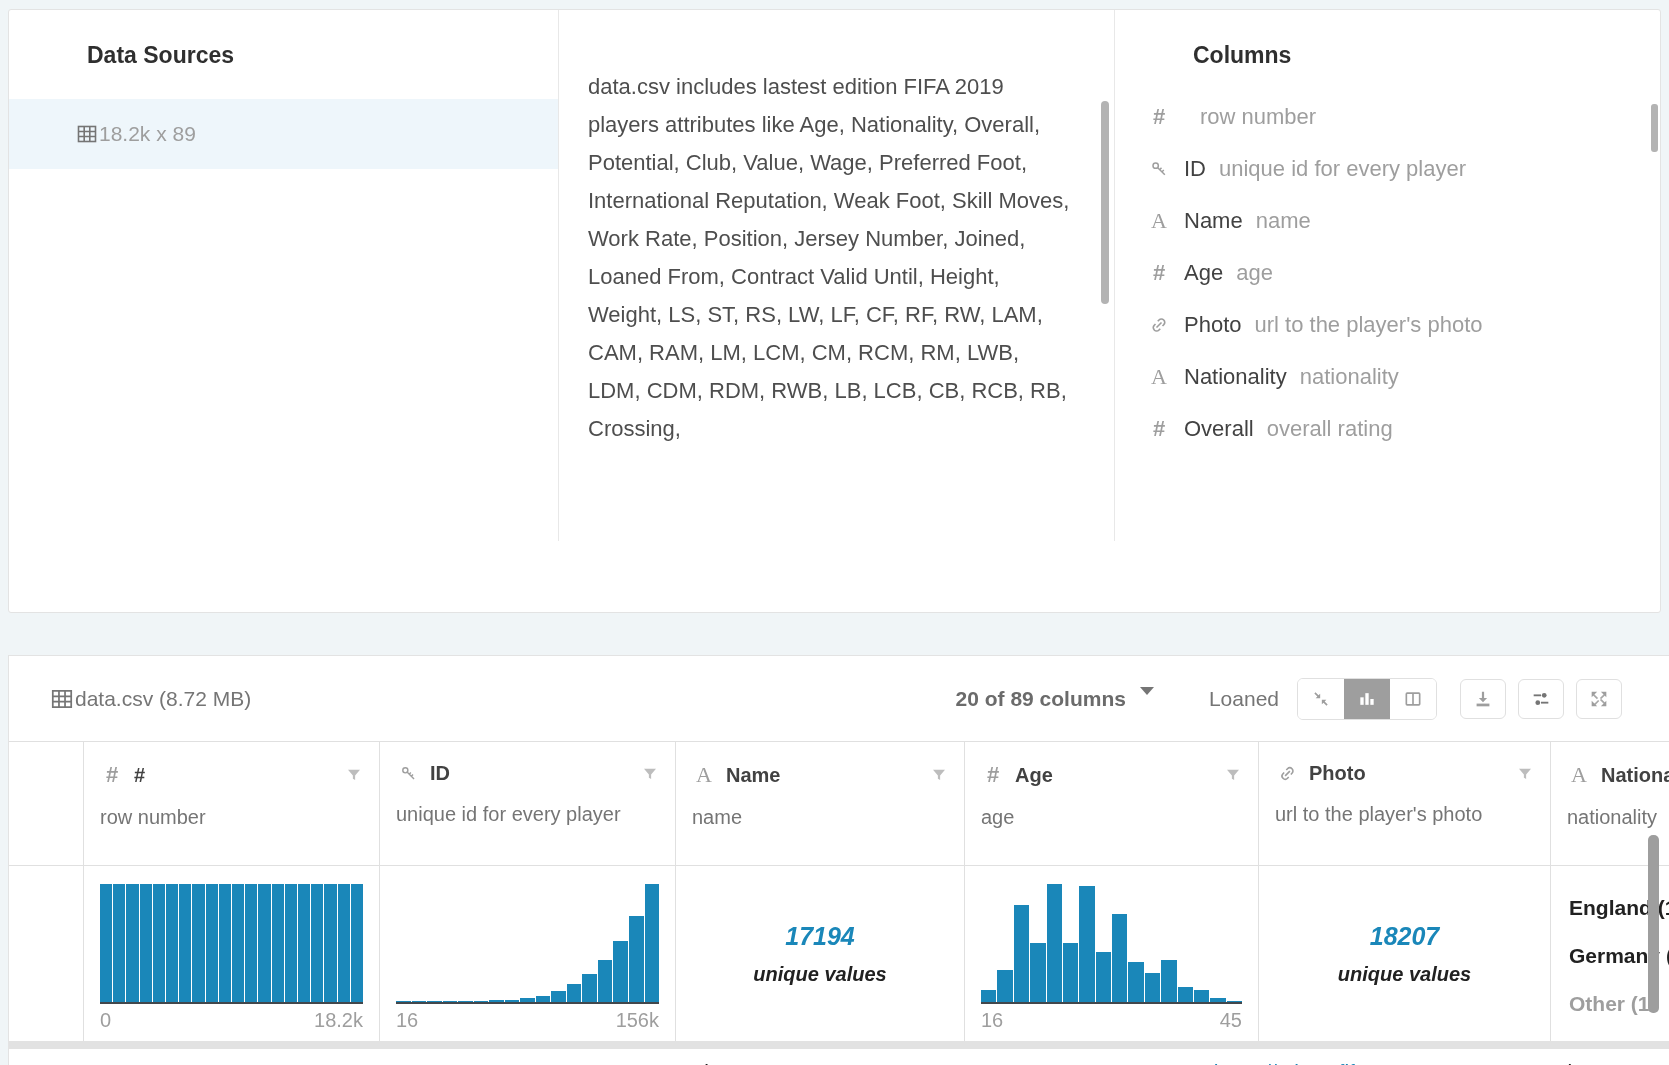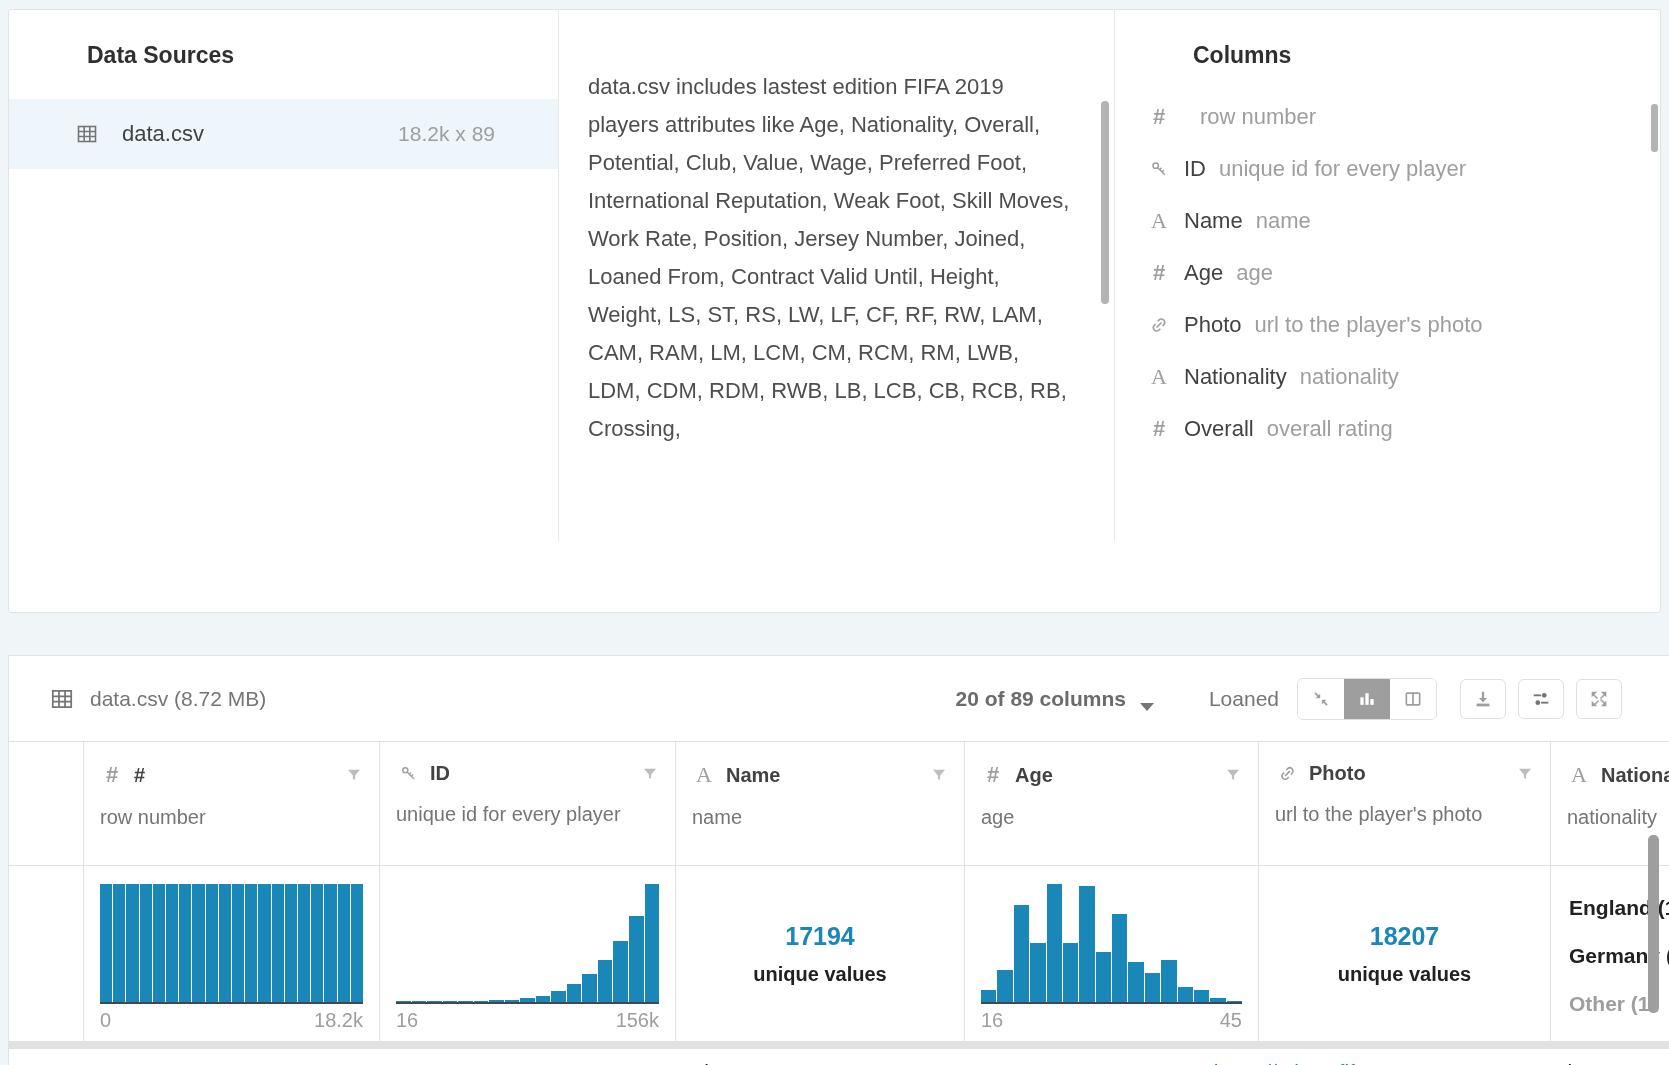--- a/index.html
+++ b/index.html
@@ -43,22 +43,22 @@
   .col-item .cdesc { font-size:22px; color:#9e9e9e; white-space:nowrap; }
   .col-item.first-indent .cdesc { margin-left:16px; }
   .hash-glyph { font-size:22px; font-weight:bold; color:#9e9e9e; }
   .letter-glyph { font-size:22px; color:#9e9e9e; font-family:"Liberation Serif", serif; }
 
   
   .panel-bottom { position:absolute; left:8px; top:655px; width:1661px; height:410px; background:#fff;
                   border:1px solid #e3e3e3; border-bottom:none; border-right:none; overflow:hidden; }
   .panel-bottom-header { height:86px; display:flex; align-items:center; padding:0 47px 0 40px;
                          border-bottom:1px solid #e0e0e0; }
-  .pb-title { font-size:21px; color:#757575; margin-left:15px; flex:1; }
-  .dropdown { display:flex; align-items:flex-end; cursor:pointer; margin-right:55px; }
+  .pb-title { font-size:21px; color:#757575; flex:1; }
+  .dropdown { display:flex; align-items:flex-start; cursor:pointer; margin-right:55px; }
   .dropdown-label { font-size:21px; font-weight:bold; color:#6b6b6b; }
   .caret-down { width:0; height:0; border-left:7px solid transparent; border-right:7px solid transparent;
                 border-top:8px solid #757575; margin-left:14px; }
   .views-label { font-size:21px; color:#757575; margin-right:18px; }
   .segmented { display:flex; border:1px solid #e0e0e0; border-radius:6px; overflow:hidden; margin-right:11px; }
   .segment { width:46px; height:40px; display:flex; align-items:center; justify-content:center; background:#fff; cursor:pointer; }
   .segment.active { background:#9e9e9e; }
   .toolbar-btn { margin-left:12px; }
 
   
@@ -76,21 +76,21 @@
   .hdr-name { font-size:20px; font-weight:bold; color:#424242; white-space:nowrap; }
   .hdr-spacer { flex:1; }
   .hdr-desc { font-size:20px; color:#757575; margin-top:18px; white-space:nowrap; }
 
   .stats-row { height:175px; }
   .stat-cell { padding:18px 16px 0 16px; }
   .hist-plot { height:118px; display:flex; align-items:flex-end; gap:1px; }
   .hist-bar { flex:1; background:#1a87b9; }
   .hist-base { height:2px; background:#42474c; }
   .hist-labels { display:flex; justify-content:space-between; font-size:20px; color:#9e9e9e; margin-top:5px; }
-  .uniq-cell { display:flex; flex-direction:column; align-items:center; justify-content:center; }
+  .uniq-cell { display:flex; flex-direction:column; align-items:center; justify-content:center;font-style:italic; }
   .uniq-num { font-size:25px; font-weight:bold; color:#1a87b9; }
   .uniq-label { font-size:20px; font-weight:bold; color:#212121; margin-top:12px; }
   .cats-cell { padding:30px 0 0 18px; }
   .cat-line { font-size:21px; font-weight:bold; color:#212121; margin-bottom:24px; white-space:nowrap; }
   .cat-line.muted { color:#9e9e9e; }
 
   .thick-divider { height:8px; background:#e2e2e2; }
 
   .data-row { height:44px; display:flex; font-size:21px; color:#212121; align-items:flex-start; padding-top:11px; }
   .data-row .cell { border-right:1px solid transparent; }
@@ -109,21 +109,20 @@
 
     <div class="col-sources">
       <div class="section-heading">Data Sources</div>
       <div class="file-row">
         <span>
           <svg width="24" height="24" viewBox="0 0 24 24" fill="none" stroke="#757575" stroke-width="1.6">
             <rect x="3.5" y="4.5" width="17" height="15"></rect>
             <path d="M3.5 9.5h17M3.5 14.5h17M9.2 4.5v15M14.8 4.5v15"></path>
           </svg>
         </span>
-        <span class="file-name">data.csv</span>
         <span class="file-dims">18.2k x 89</span>
       </div>
     </div>
 
     <div class="col-about">
       <div class="about-text">data.csv includes lastest edition FIFA 2019 players attributes like Age, Nationality, Overall, Potential, Club, Value, Wage, Preferred Foot, International Reputation, Weak Foot, Skill Moves, Work Rate, Position, Jersey Number, Joined, Loaned From, Contract Valid Until, Height, Weight, LS, ST, RS, LW, LF, CF, RF, RW, LAM, CAM, RAM, LM, LCM, CM, RCM, RM, LWB, LDM, CDM, RDM, RWB, LB, LCB, CB, RCB, RB, Crossing,</div>
       <div class="scrollbar-mid"></div>
     </div>
 
     <div class="col-columns">

